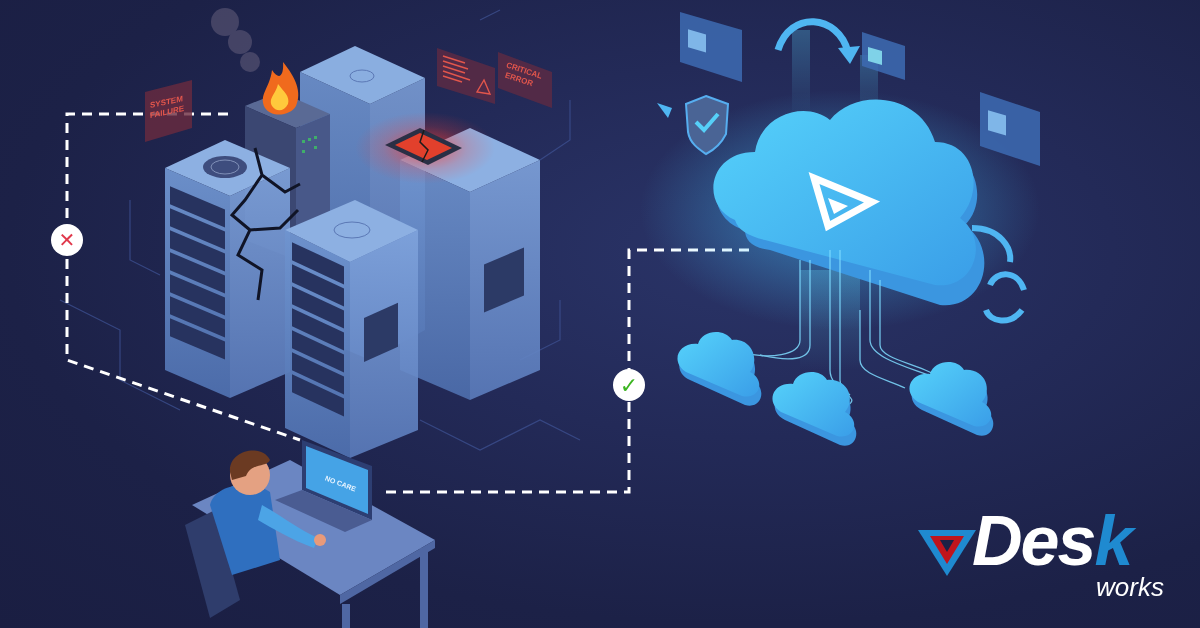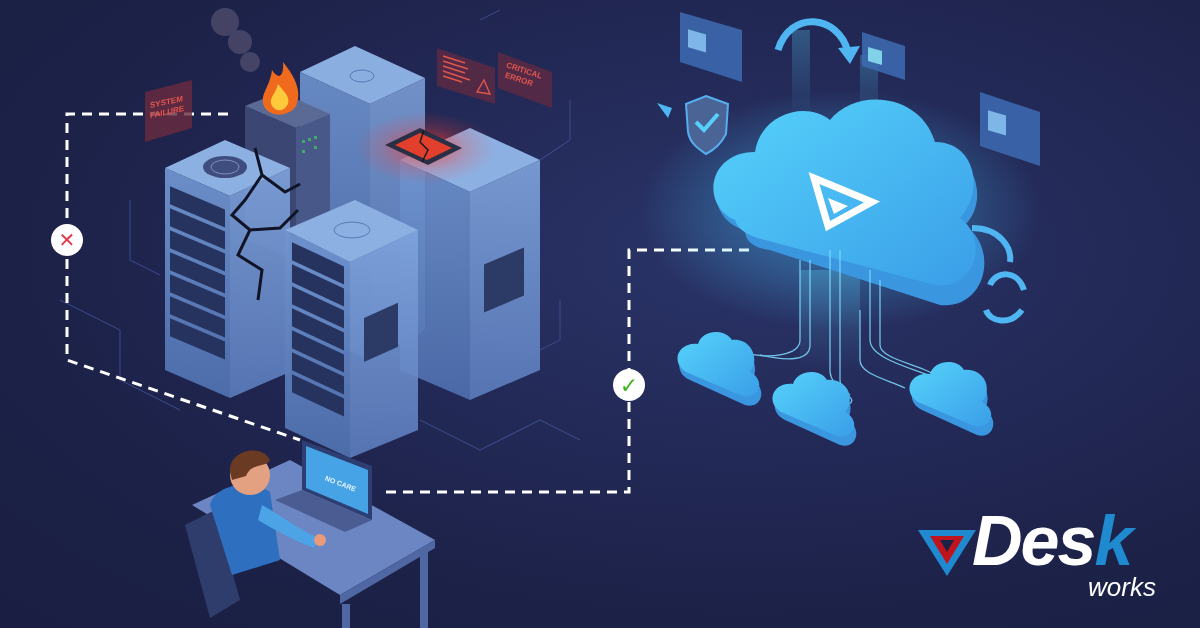--- a/index.html
+++ b/index.html
@@ -3,21 +3,21 @@
 <meta charset="utf-8">
 <style>
   html, body { margin:0; padding:0; }
   body { width:1200px; height:628px; overflow:hidden; background:#1c2146; font-family:"Liberation Sans", sans-serif; }
   #stage { position:relative; width:1200px; height:628px; overflow:hidden;
     background: radial-gradient(ellipse at 62% 40%, #2a3468 0%, #232a58 35%, #1c2147 70%, #1a1e42 100%); }
   svg.scene { position:absolute; left:0; top:0; }
   .logo { position:absolute; left:918px; top:512px; width:240px; height:90px;font-style:italic; }
   .logo-desk { position:absolute; left:54px; top:-6px; font-size:70px; font-weight:bold; color:#ffffff; letter-spacing:-2px; line-height:1; }
   .logo-desk .k { color:#1f8ad0; }
-  .logo-works { position:absolute; left:170px; top:62px; font-size:26px; color:#ffffff; line-height:1;text-align:right; }
+  .logo-works { position:absolute; left:178px; top:62px; font-size:26px; color:#ffffff; line-height:1;text-align:right; }
   .logo-mark { position:absolute; left:0; top:18px; }
   .sign-text { font-family:"Liberation Sans", sans-serif; font-weight:bold; fill:#e2564c; }
   .screen-text { font-family:"Liberation Sans", sans-serif; font-weight:bold; fill:#e8f4ff; }
 </style>
 </head>
 <body>
 
 <div id="stage">
 
 <svg class="scene" width="1200" height="628" viewBox="0 0 1200 628">

